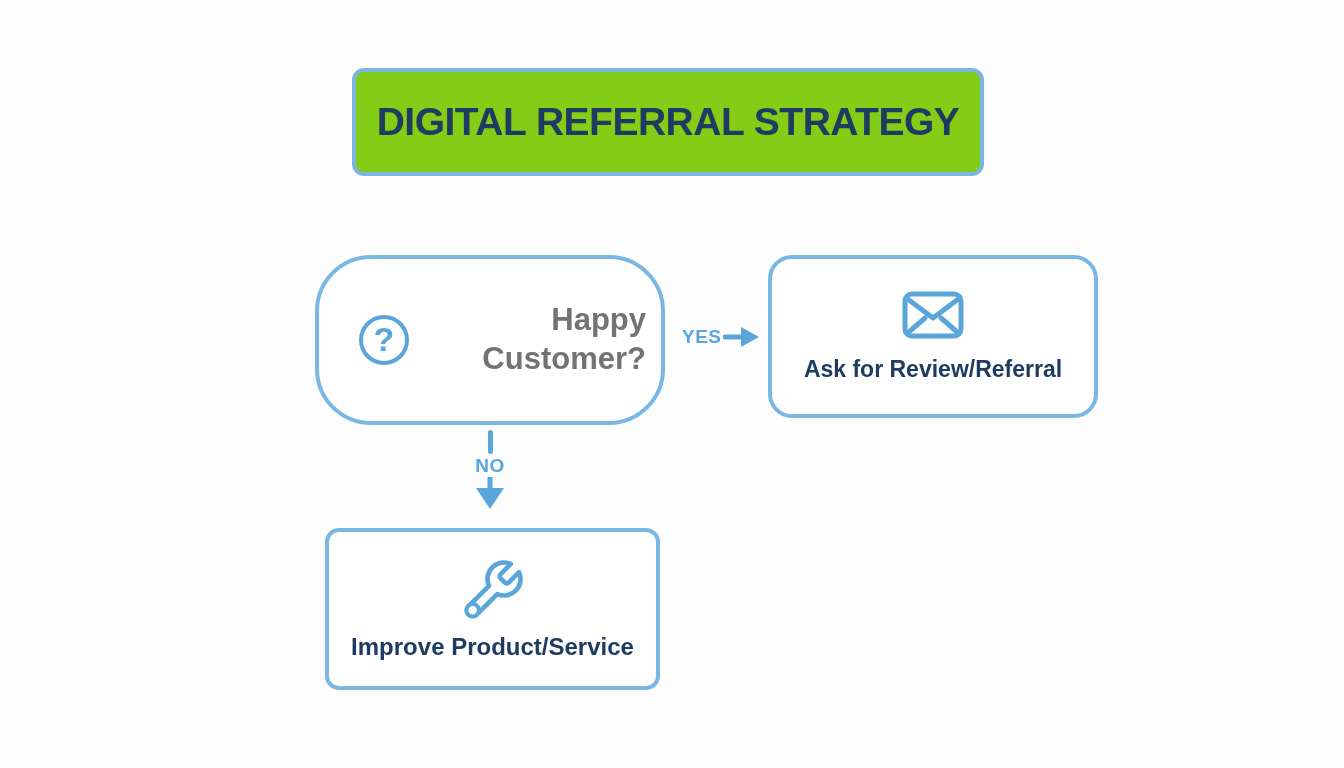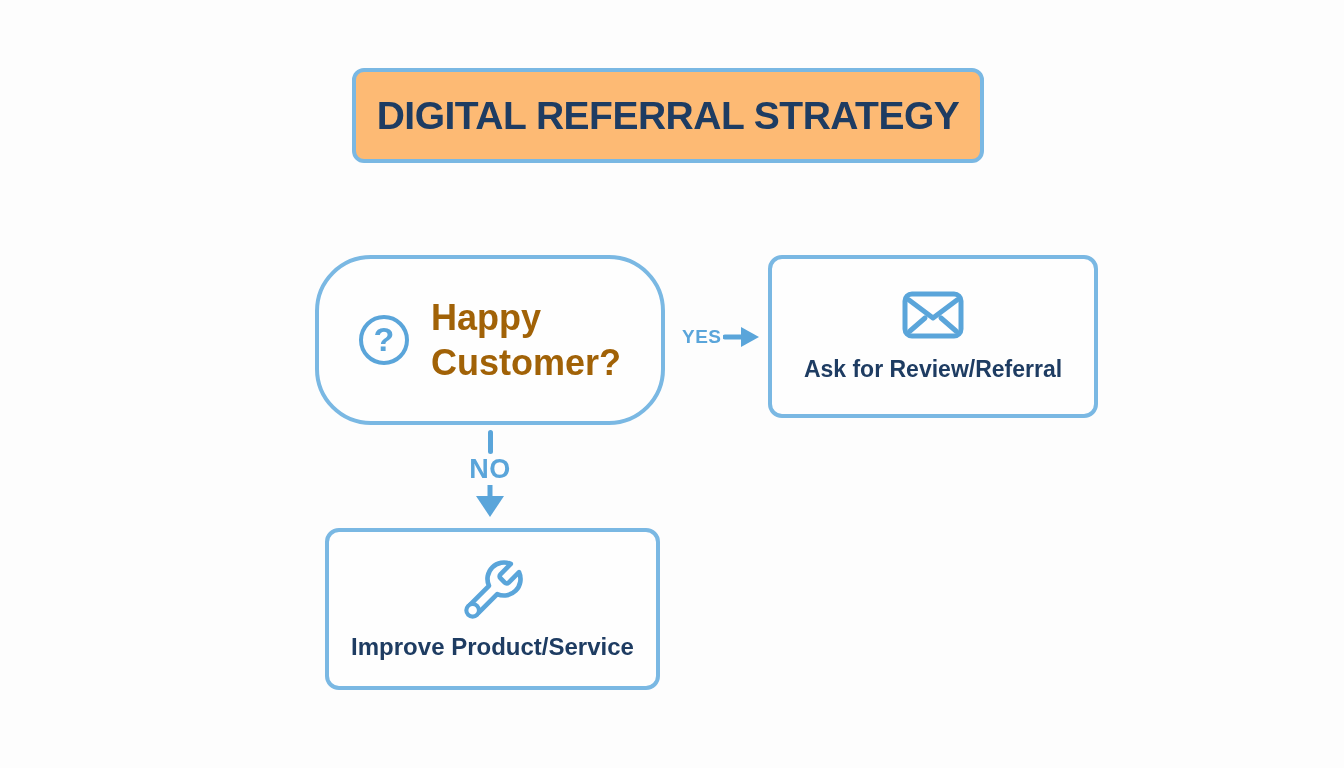--- a/index.html
+++ b/index.html
@@ -9,24 +9,24 @@
     height: 768px;
     background: #fdfdfd;
     overflow: hidden;
     font-family: "Liberation Sans", "DejaVu Sans", sans-serif;
   }
 
   
   .title-box {
     position: absolute;
     left: 352px; top: 68px;
-    width: 632px; height: 95px;
+    width: 632px; height: 108px;
     border: 4px solid #7ab8e3;
     border-radius: 12px;
-    background: #fdba74;
+    background: #84cc16;
     display: flex; align-items: center; justify-content: center;
     box-sizing: border-box;
   }
   .title-text {
     color: #1e3c62;
     font-size: 39px;
     font-weight: bold;
     letter-spacing: -0.5px;
     white-space: nowrap;
   }
@@ -57,33 +57,33 @@
     color: #5aa5da;
     font-size: 34px;
     font-weight: bold;
     display: flex; align-items: center; justify-content: center;
     flex: 0 0 auto;
     line-height: 1;
     padding-bottom: 2px;
     box-sizing: border-box;
   }
   .node-happy .node-label {
-    color: #a16207;
-    font-size: 36px;
+    color: #737373;
+    font-size: 31px;
     font-weight: bold;
     line-height: 1.25;
-    text-align: left;
+    text-align: right;
     width: 215px;
   }
 
   
   .node-ask {
     left: 768px; top: 255px;
     width: 330px; height: 163px;
-    border-radius: 14px;
+    border-radius: 24px;
     flex-direction: column;
     align-items: center;
     justify-content: center;
     gap: 16px;
   }
   .node-ask .node-label {
     color: #1e3c62;
     font-size: 23px;
     font-weight: bold;
     white-space: nowrap;
@@ -127,21 +127,21 @@
     align-items: center;
     gap: 2px;
   }
   .edge-no .stub {
     width: 5px; height: 24px;
     background: #5aa5da;
     border-radius: 3px;
   }
   .edge-no .edge-label {
     color: #5aa5da;
-    font-size: 27px;
+    font-size: 19px;
     font-weight: bold;
     line-height: 1;
     letter-spacing: 0.5px;
   }
   .icon-svg { display: block; }
 </style>
 </head>
 <body>
 
 <div id="canvas">

